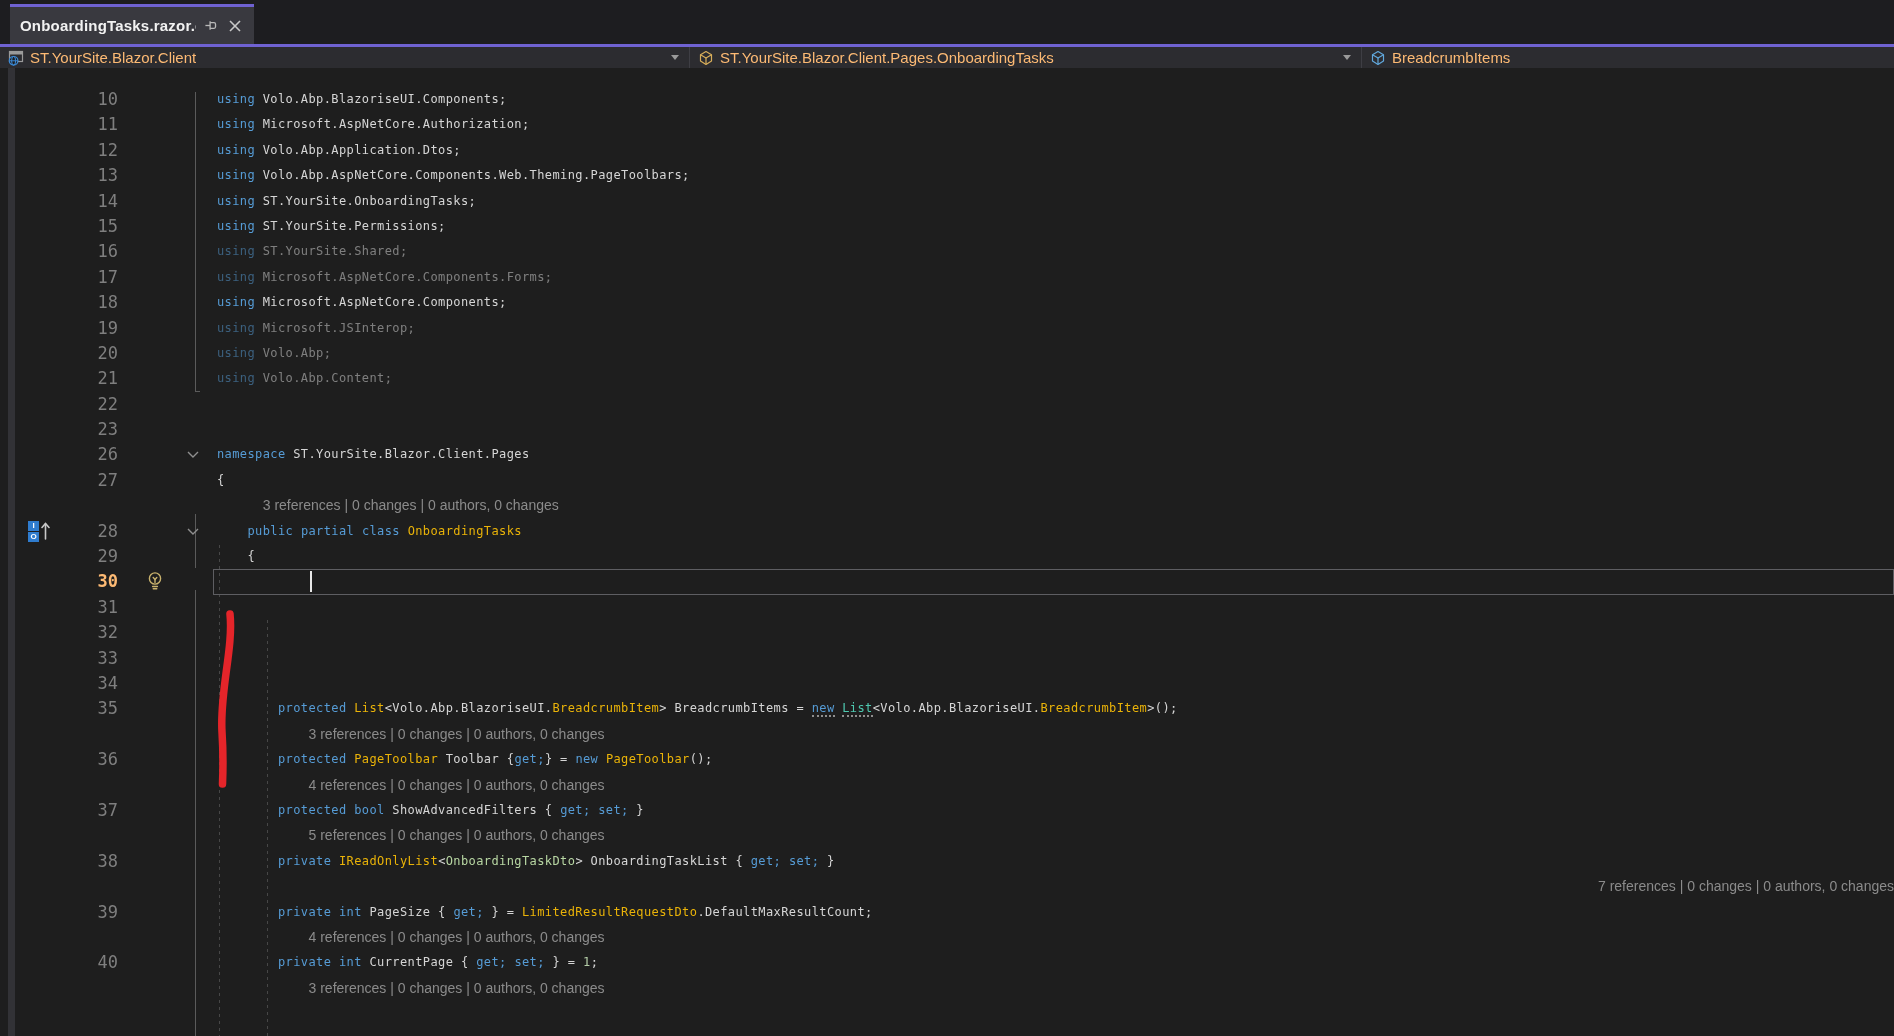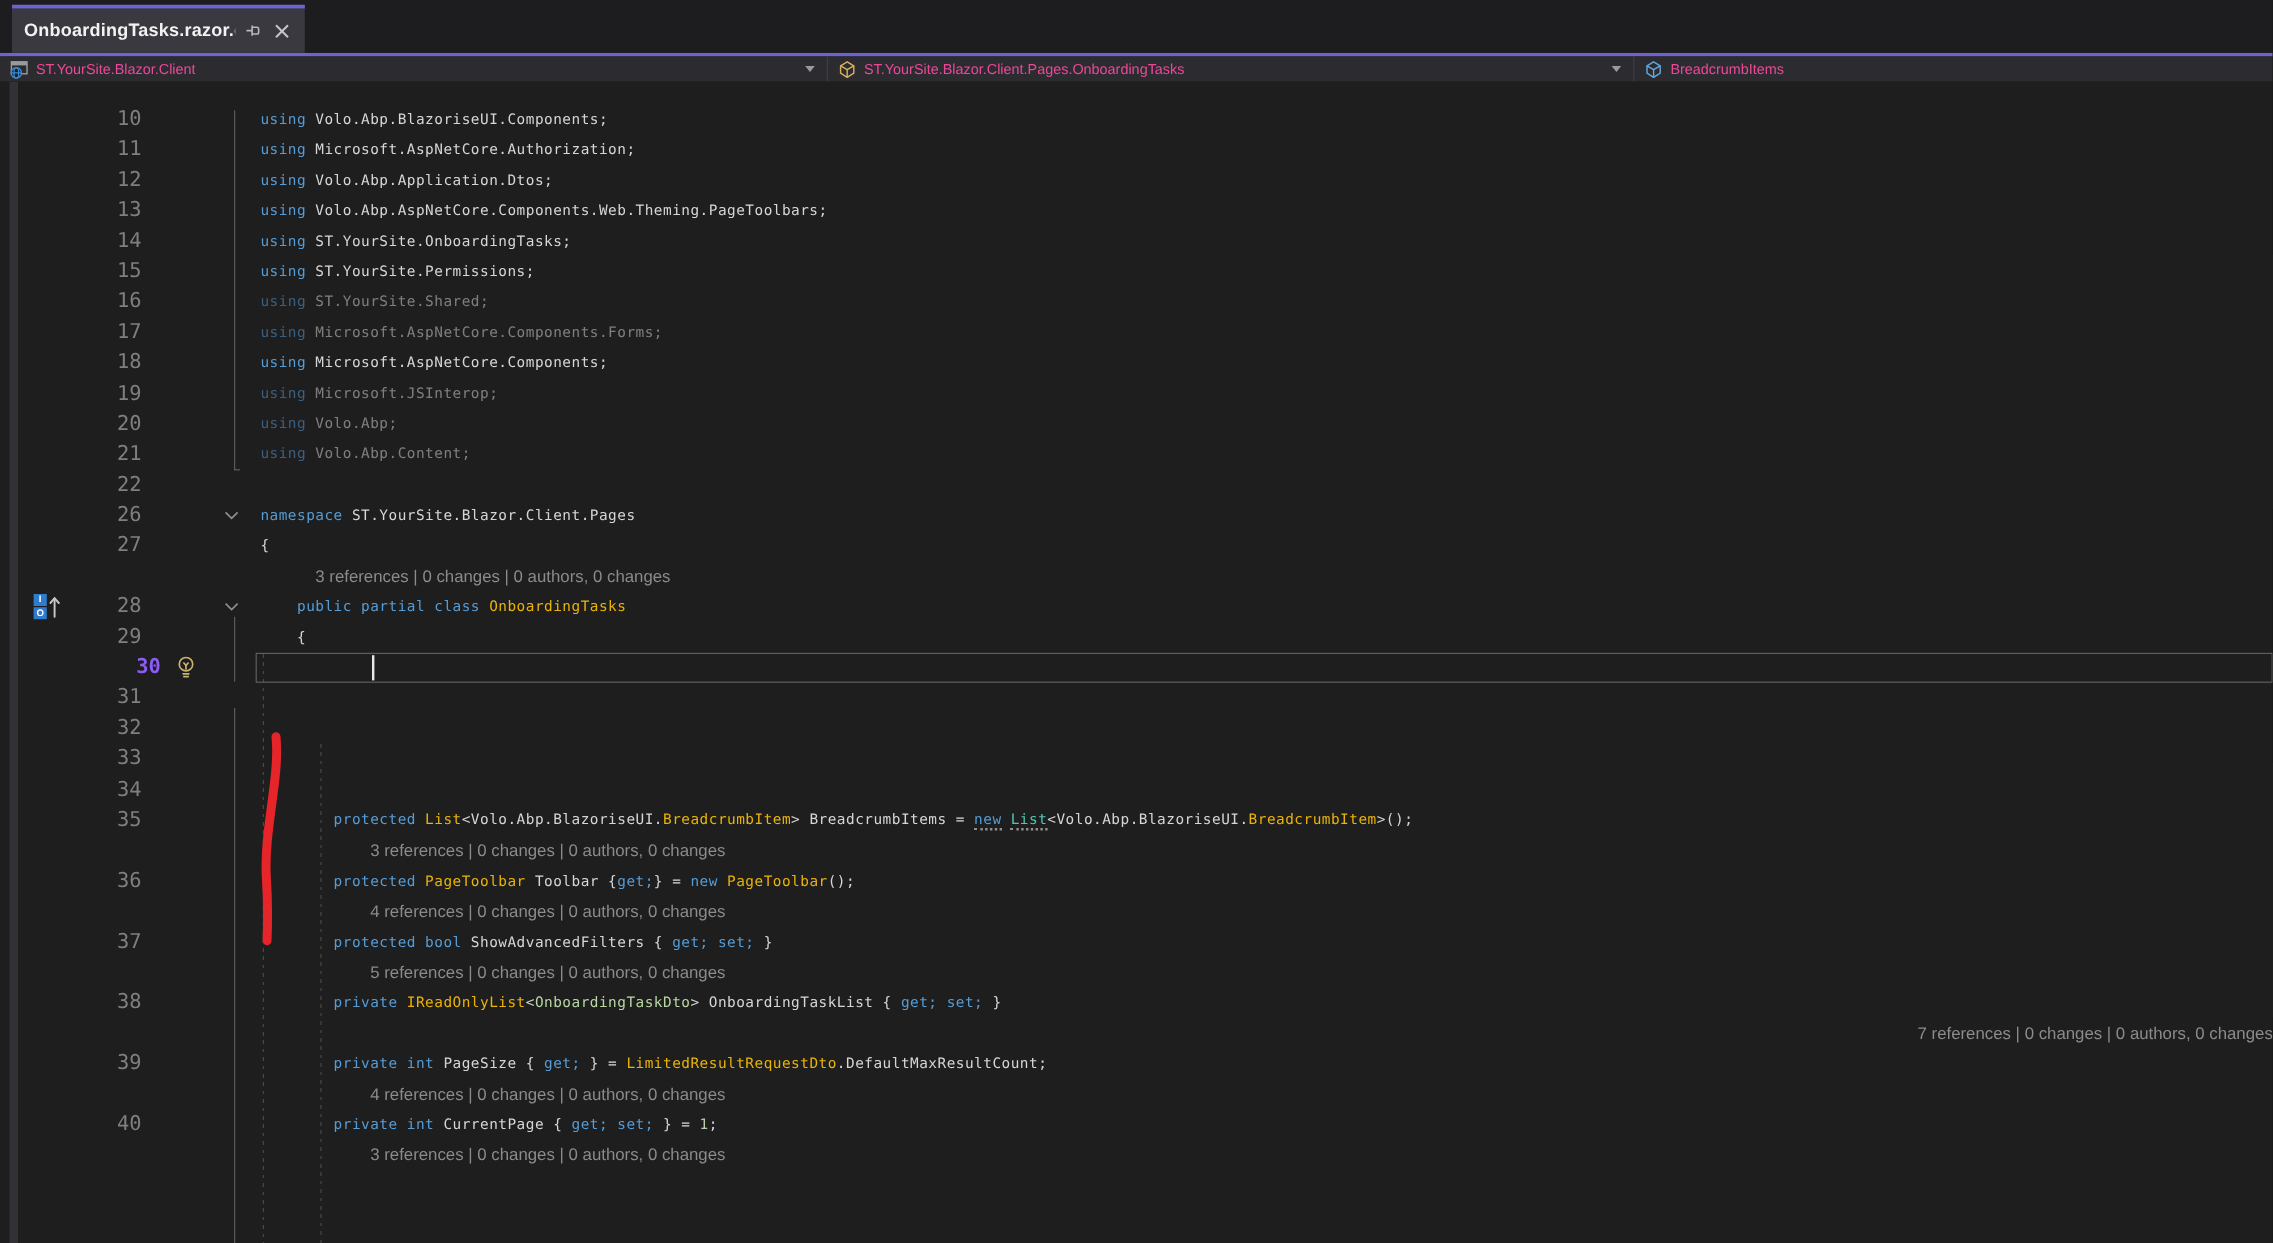--- a/index.html
+++ b/index.html
@@ -9,38 +9,38 @@
   
   .tabstrip{position:relative;height:44px;background:#1d1d20;}
   .accent-strip{height:3px;background:#6f62d2;}
   .doc-tab{position:absolute;left:10px;top:4px;bottom:0;width:244px;background:#39393f;
            border-top:3px solid #6f62d2;display:flex;align-items:center;padding:0 10px;box-sizing:border-box;}
   .doc-tab .title{flex:1;color:#f2f2f2;font-size:15px;font-weight:bold;letter-spacing:.2px;
                   white-space:nowrap;overflow:hidden;}
   .tab-icon{width:18px;height:18px;display:flex;align-items:center;justify-content:center;margin-left:6px;cursor:pointer;}
 
   
-  .navbar{height:21px;background:#2c2c30;display:flex;align-items:stretch;color:#ec4899;font-size:12px;}
+  .navbar{height:21px;background:#2c2c30;display:flex;align-items:stretch;color:#fdba74;font-size:15px;}
   .nav-sec{display:flex;align-items:center;box-sizing:border-box;padding-left:8px;border-right:1px solid #3e3e44;cursor:pointer;}
   .nav-sec.s1{width:690px;}
   .nav-sec.s2{width:672px;}
   .nav-sec.s3{flex:1;border-right:none;}
   .nav-ico{width:16px;height:16px;margin-right:6px;flex:0 0 auto;}
   .nav-label{white-space:nowrap;overflow:hidden;}
   .dd-arrow{margin-left:auto;margin-right:10px;width:0;height:0;
             border-left:4.5px solid transparent;border-right:4.5px solid transparent;border-top:5px solid #9a9a9a;}
 
   
   .editor{position:absolute;top:68px;left:0;right:0;bottom:0;overflow:hidden;background:#1e1e1e;}
   .left-strip{position:absolute;left:8px;top:0;bottom:0;width:7px;background:#323236;}
   .rows{position:absolute;left:0;right:0;top:0;padding-top:19px;}
   .row{position:relative;height:25.4px;white-space:pre;}
   .gutter{position:absolute;left:0;top:0;width:118px;text-align:right;color:#7f7f7f;
           font-family:"DejaVu Sans Mono",monospace;font-size:17px;line-height:25.4px;}
-  .row.current .gutter{color:#8b5cf6;font-weight:bold;margin-left:16px;}
+  .row.current .gutter{color:#fdba74;font-weight:bold;}
   .code{padding-left:217px;font-family:"DejaVu Sans Mono",monospace;font-size:12px;line-height:25.4px;letter-spacing:.4px;color:#d6d6d6;}
   .row.dim .code{opacity:.52;}
   .tk-k{color:#569cd6;} .tk-t{color:#eab308;} .tk-i{color:#b8d7a3;} .tk-n{color:#b5cea8;} .tk-p{color:#d6d6d6;}
   .tk-ku{color:#569cd6;border-bottom:2px dotted #8f8f8f;}
   .tk-tu{color:#4ec9b0;border-bottom:2px dotted #8f8f8f;}
   .lens{font-family:"Liberation Sans",sans-serif;font-size:14px;color:#8b8b8b;line-height:25.4px;white-space:pre;}
 
   .fold-chevron{position:absolute;left:186px;top:6px;width:14px;height:14px;cursor:pointer;}
   .margin-glyph{position:absolute;left:28px;top:2px;display:flex;align-items:center;cursor:pointer;}
   .io-squares{display:flex;flex-direction:column;gap:1px;margin-right:2px;}
@@ -145,20 +145,21 @@
         <div class="row"><div class="gutter">13</div><div class="code"><span class="tk-k">using</span><span class="tk-p"> Volo.Abp.AspNetCore.Components.Web.Theming.PageToolbars;</span></div></div>
         <div class="row"><div class="gutter">14</div><div class="code"><span class="tk-k">using</span><span class="tk-p"> ST.YourSite.OnboardingTasks;</span></div></div>
         <div class="row"><div class="gutter">15</div><div class="code"><span class="tk-k">using</span><span class="tk-p"> ST.YourSite.Permissions;</span></div></div>
         <div class="row dim"><div class="gutter">16</div><div class="code"><span class="tk-k">using</span><span class="tk-p"> ST.YourSite.Shared;</span></div></div>
         <div class="row dim"><div class="gutter">17</div><div class="code"><span class="tk-k">using</span><span class="tk-p"> Microsoft.AspNetCore.Components.Forms;</span></div></div>
         <div class="row"><div class="gutter">18</div><div class="code"><span class="tk-k">using</span><span class="tk-p"> Microsoft.AspNetCore.Components;</span></div></div>
         <div class="row dim"><div class="gutter">19</div><div class="code"><span class="tk-k">using</span><span class="tk-p"> Microsoft.JSInterop;</span></div></div>
         <div class="row dim"><div class="gutter">20</div><div class="code"><span class="tk-k">using</span><span class="tk-p"> Volo.Abp;</span></div></div>
         <div class="row dim"><div class="gutter">21</div><div class="code"><span class="tk-k">using</span><span class="tk-p"> Volo.Abp.Content;</span></div></div>
         <div class="row"><div class="gutter">22</div><div class="code"></div></div>
+        <div class="row"><div class="gutter">23</div><div class="code"></div></div>
         <div class="row"><div class="gutter">26</div><div class="code"><span class="tk-k">namespace</span><span class="tk-p"> ST.YourSite.Blazor.Client.Pages</span></div><span class="fold-chevron"><svg width="14" height="14" viewBox="0 0 14 14">
               <polyline points="2,4 7,9 12,4" fill="none" stroke="#8f8f8f" stroke-width="1.4"></polyline>
             </svg></span></div>
         <div class="row"><div class="gutter">27</div><div class="code"><span class="tk-p">{</span></div></div>
         <div class="row"><div class="lens" style="padding-left: 262.76px;">3 references | 0 changes | 0 authors, 0 changes</div></div>
         <div class="row"><div class="gutter">28</div><div class="code"><span class="tk-p">    </span><span class="tk-k">public</span><span class="tk-p"> </span><span class="tk-k">partial</span><span class="tk-p"> </span><span class="tk-k">class</span><span class="tk-p"> </span><span class="tk-t">OnboardingTasks</span></div><span class="fold-chevron"><svg width="14" height="14" viewBox="0 0 14 14">
               <polyline points="2,4 7,9 12,4" fill="none" stroke="#8f8f8f" stroke-width="1.4"></polyline>
             </svg></span><span class="margin-glyph"><span class="io-squares"><b>I</b><b>O</b></span><svg width="9" height="20" viewBox="0 0 9 20">
               <g stroke="#c8c8c8" fill="none" stroke-width="1.6" stroke-linecap="round">
                 <line x1="4.5" y1="18" x2="4.5" y2="3"></line>

